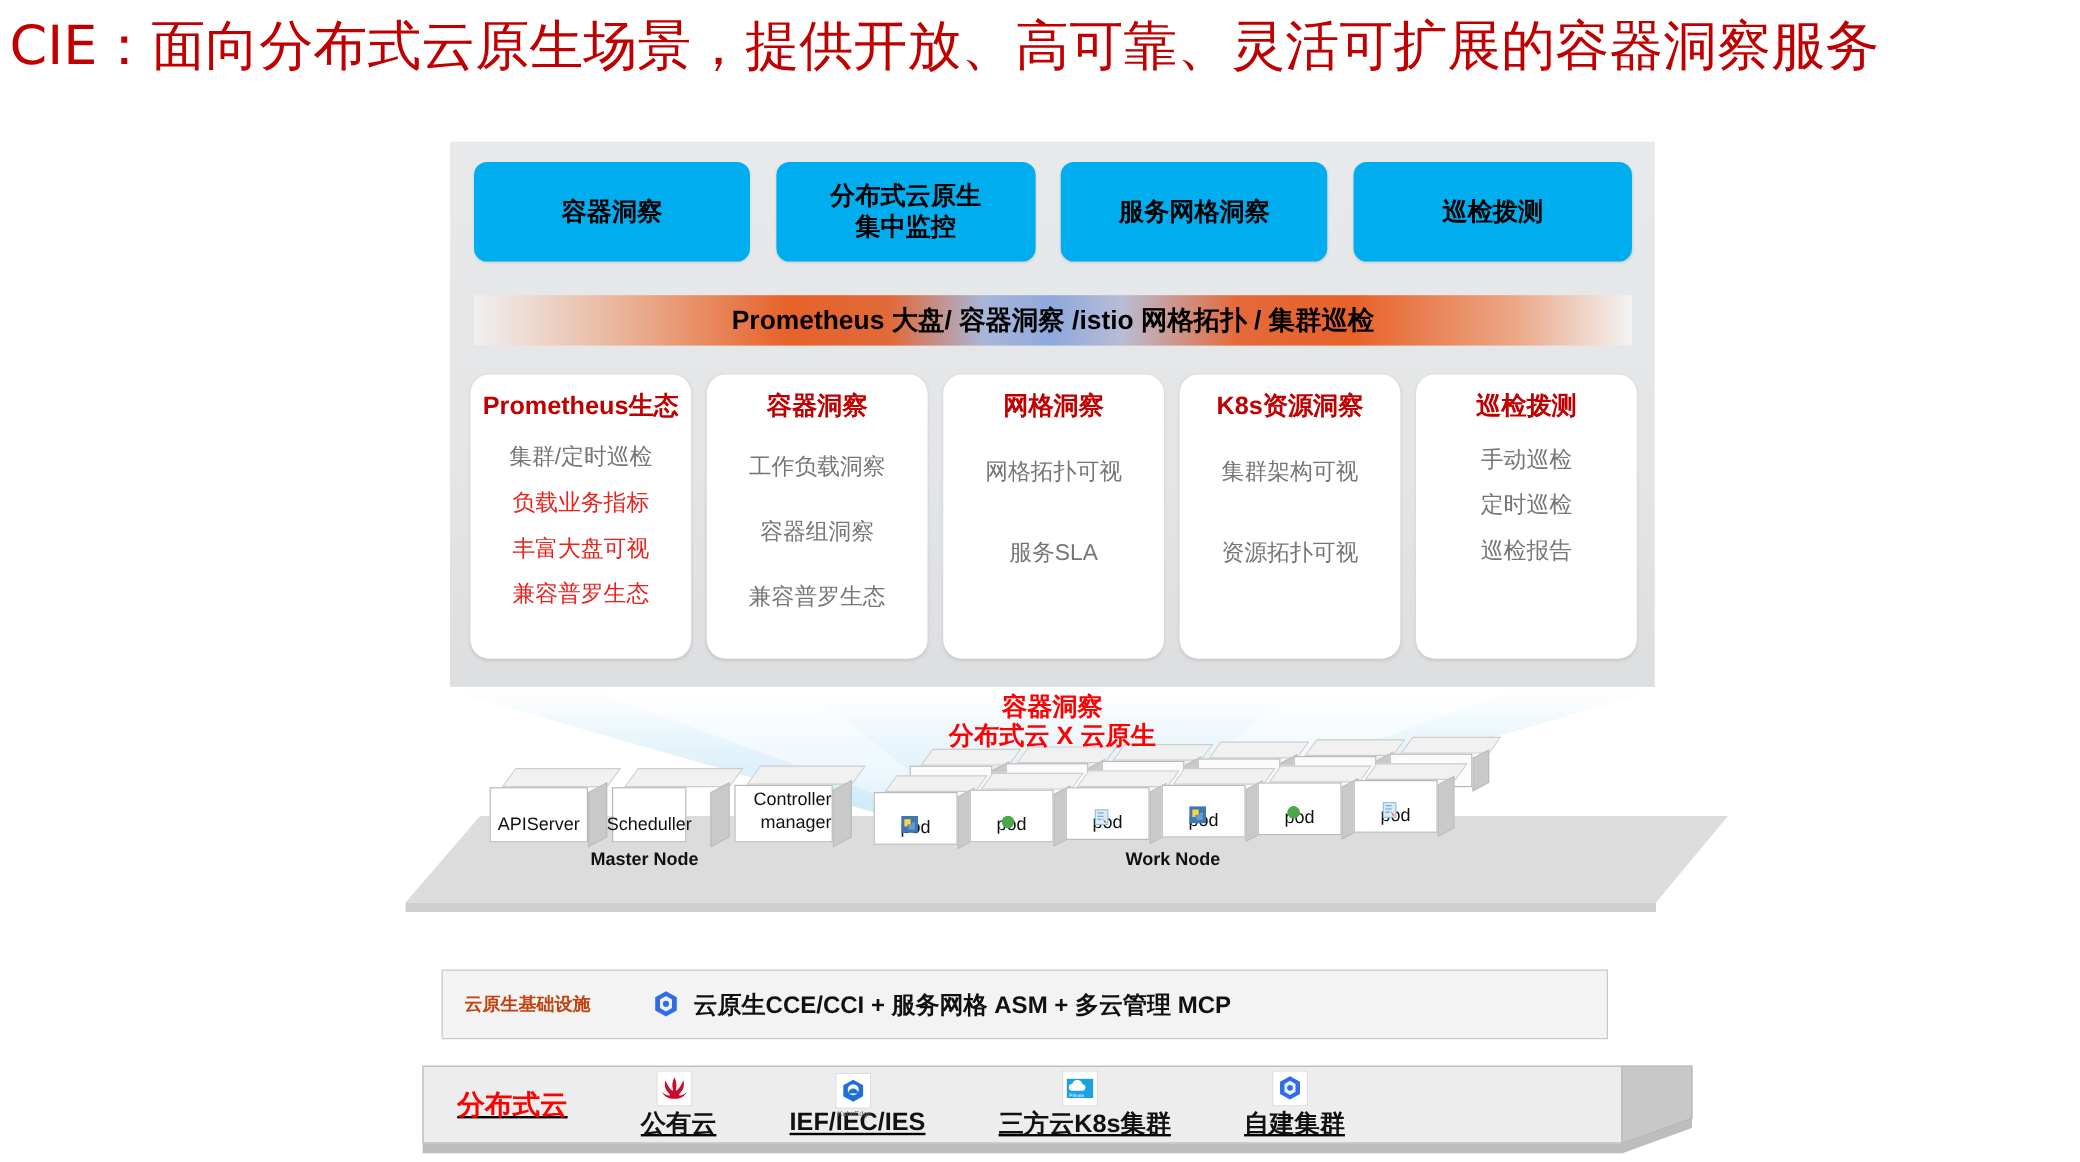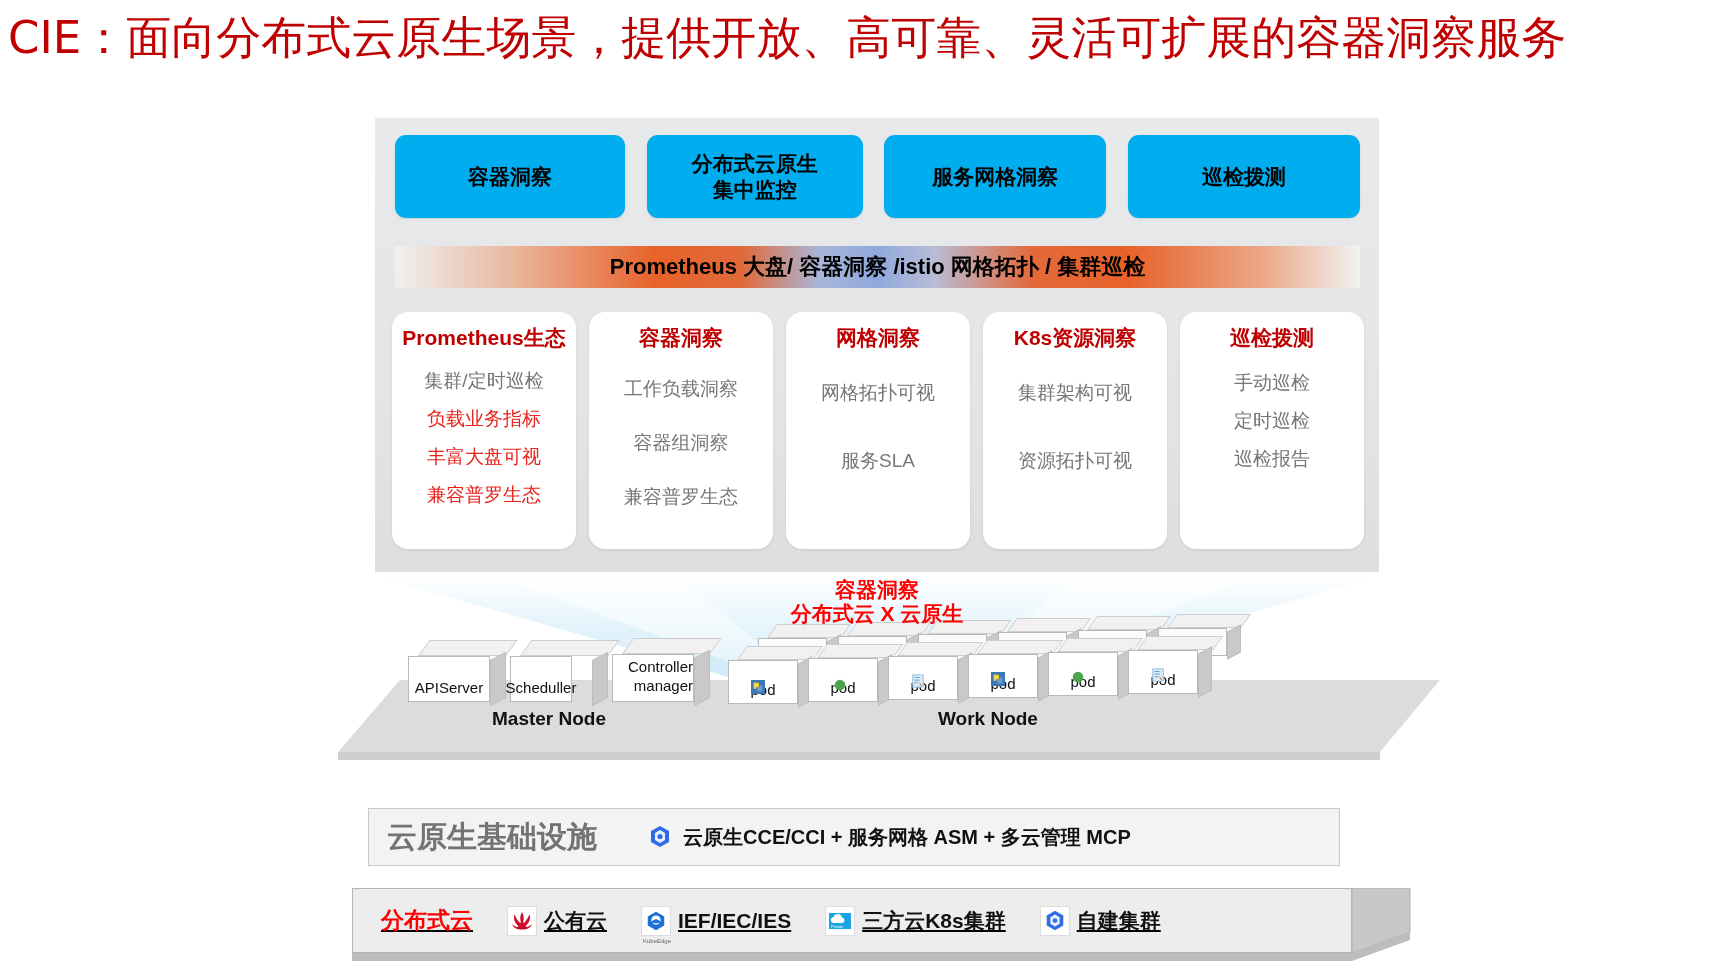--- a/index.html
+++ b/index.html
@@ -84,39 +84,39 @@
   .cube .face span.two{padding-bottom:3px;text-align:center;}
   .cube .top{
     position:absolute;background:#f1f1f1;border:1px solid #cdcdcd;box-sizing:border-box;
     transform-origin:bottom left;
   }
   .cube .side{
     position:absolute;background:#c9c9c9;border:1px solid #bdbdbd;box-sizing:border-box;
   }
   .pod-ico{position:absolute;width:14px;height:16px;}
   .node-label{
-    position:absolute;font-size:19px;font-weight:bold;color:#111;white-space:nowrap;
+    position:absolute;font-size:15px;font-weight:bold;color:#111;white-space:nowrap;
   }
   
   .infra-bar{
     position:absolute;left:368px;top:808px;width:972px;height:58px;
     background:#f3f3f3;border:1px solid #c9c9c9;box-sizing:border-box;
     display:flex;align-items:center;
   }
-  .infra-label{color:#737373;font-weight:bold;font-size:30px;margin-left:18px;white-space:nowrap;}
+  .infra-label{color:#c2410c;font-weight:bold;font-size:15px;margin-left:18px;white-space:nowrap;}
   .infra-text{font-weight:bold;font-size:20px;color:#111;margin-left:10px;white-space:nowrap;}
   
   .slab{position:absolute;left:352px;top:888px;width:1000px;height:65px;}
   .slab-face{
     position:absolute;left:0;top:0;width:1000px;height:65px;
     background:#ededed;border:1px solid #b5b5b5;box-sizing:border-box;
     display:flex;align-items:center;text-decoration:underline;
   }
   .cloud-label{color:#ff0000;font-weight:bold;font-size:23px;margin-left:28px;white-space:nowrap;}
-  .cloud-item{display:flex;align-items:center;margin-left:34px;white-space:nowrap;}
+  .cloud-item{display:flex;align-items:center;margin-left:54px;white-space:nowrap;flex-direction:column;}
   .cloud-item .txt{font-weight:bold;font-size:21px;color:#111;margin-left:7px;}
   .icon-box{
     width:30px;height:30px;background:#fff;border:1px solid #ddd;box-sizing:border-box;
     display:flex;align-items:center;justify-content:center;flex:none;position:relative;
   }
   .kube-cap{position:absolute;bottom:-9px;left:-4px;width:38px;text-align:center;font-size:6px;color:#666;}
 </style>
 </head>
 <body>
 

